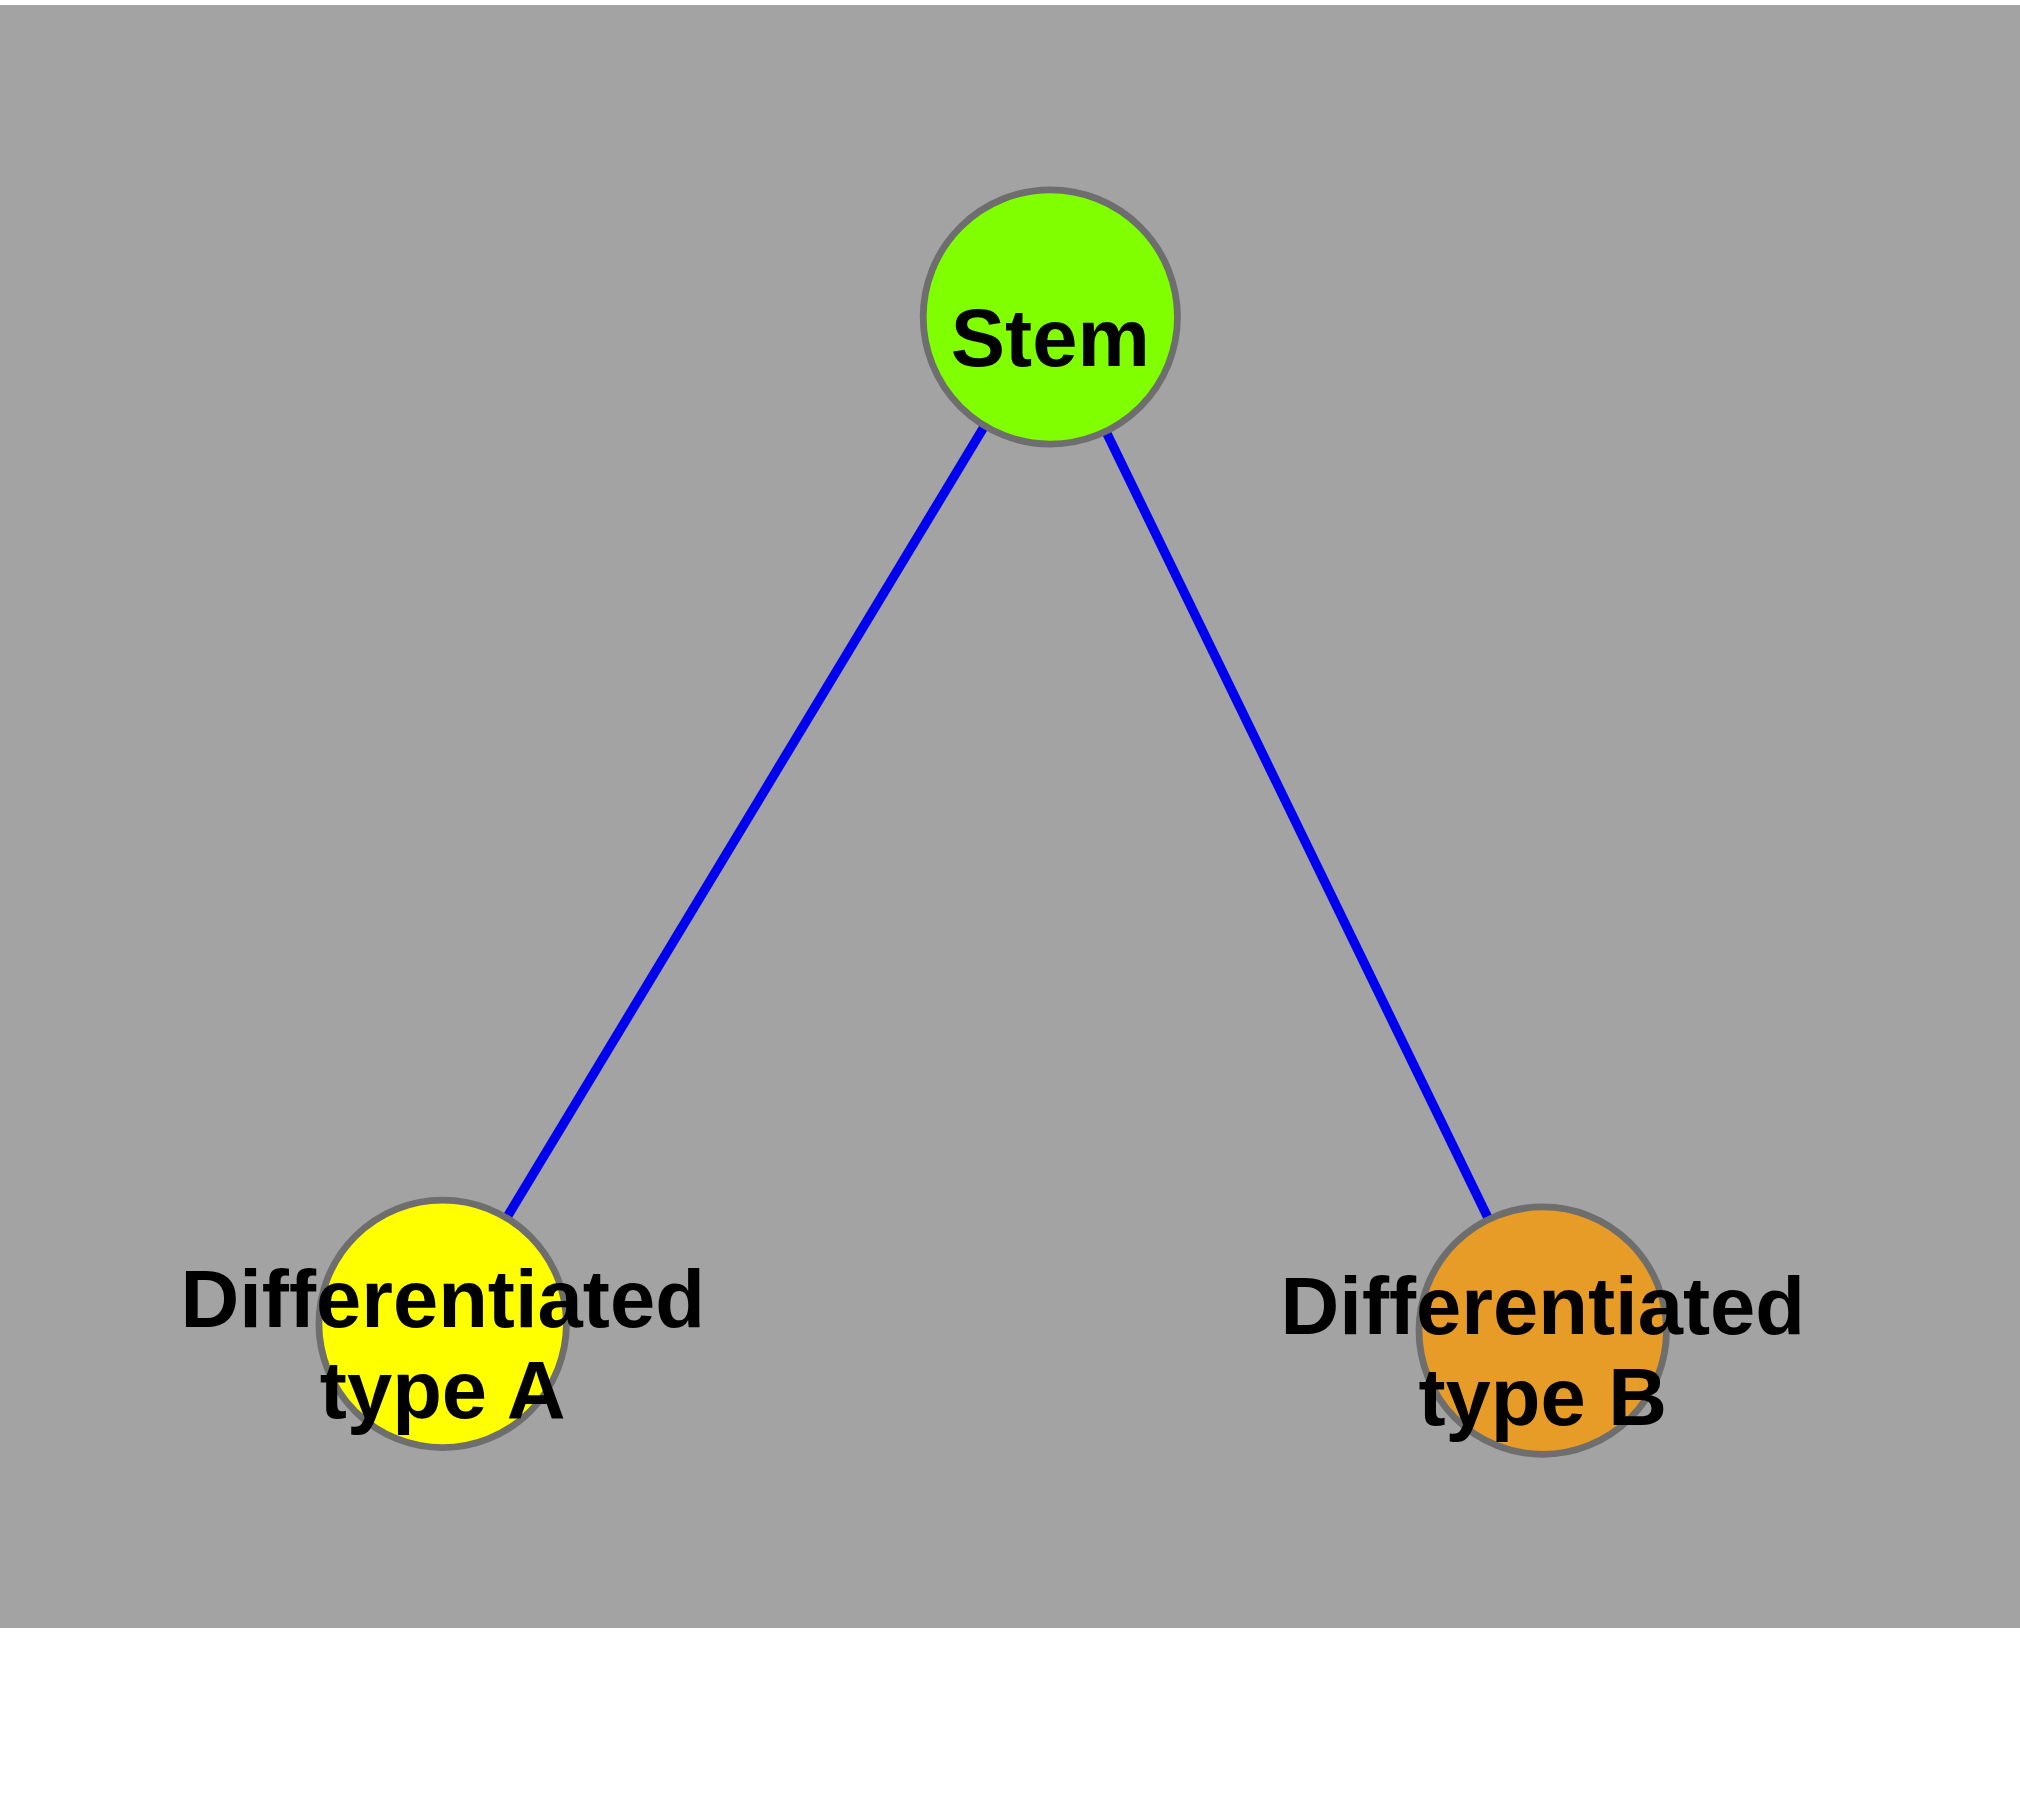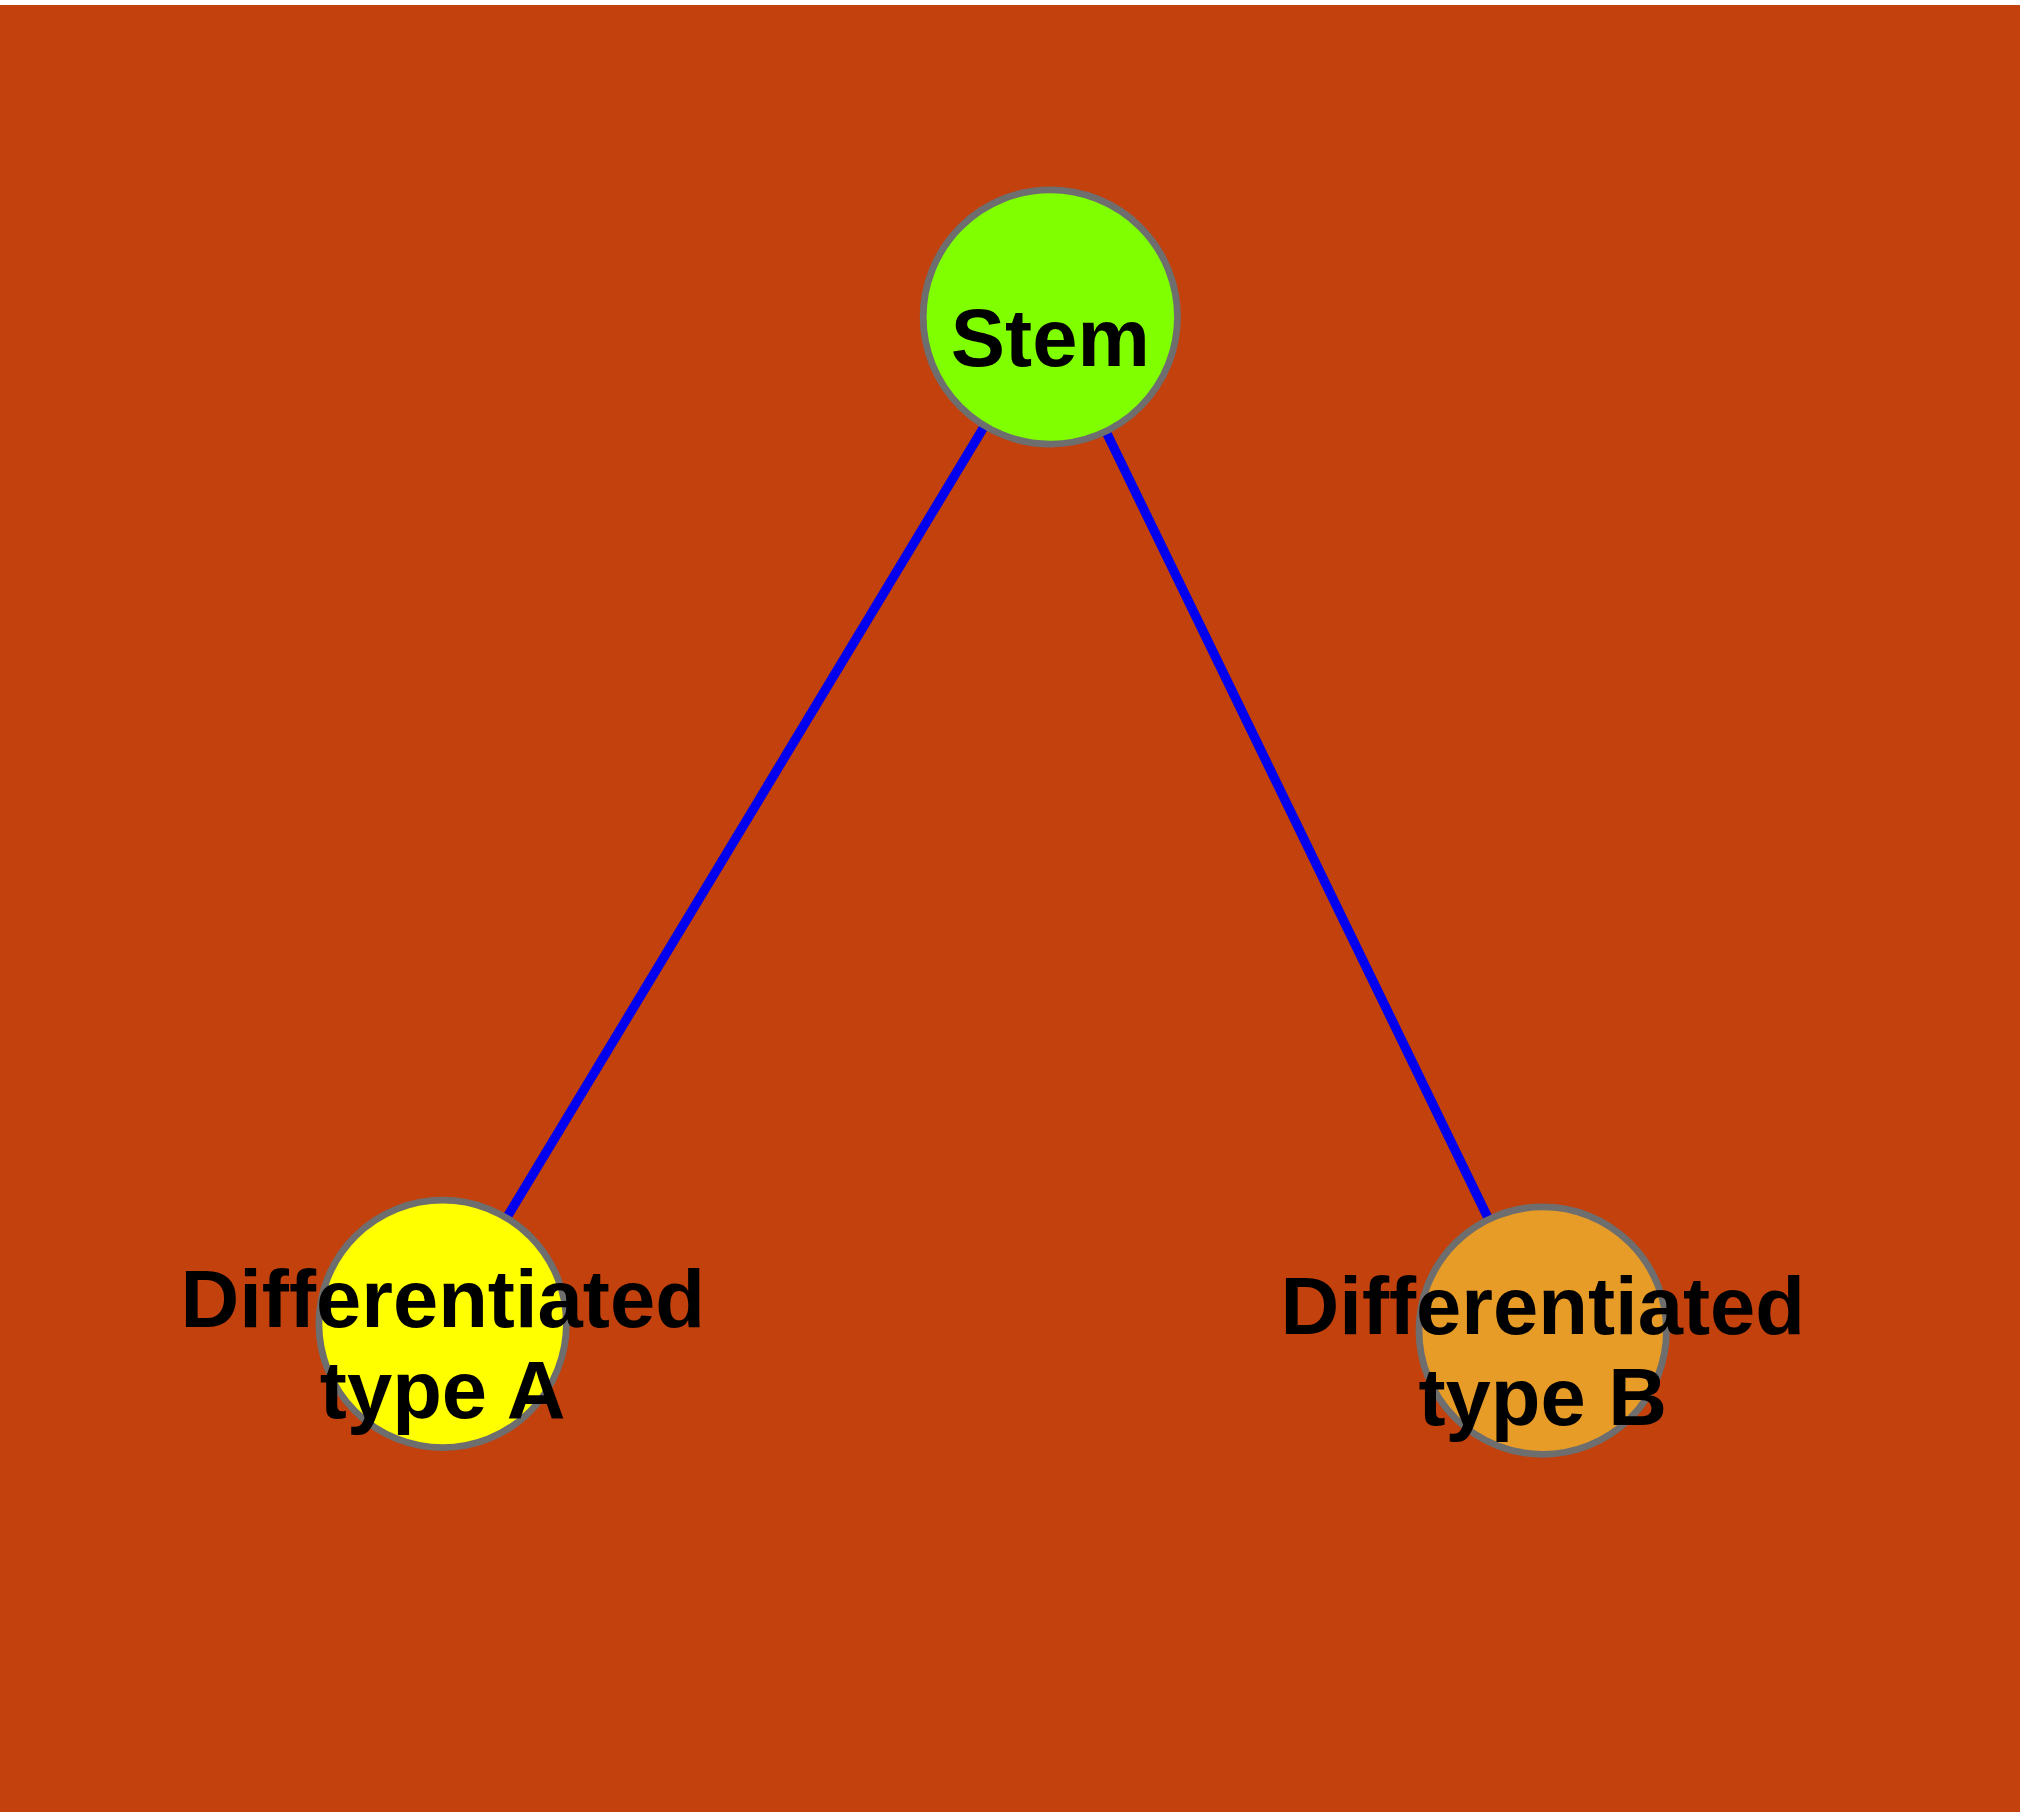--- a/index.html
+++ b/index.html
@@ -4,22 +4,22 @@
 <title>Cell Differentiation Graph</title>
 <style>
   html, body {
     margin: 0;
     padding: 0;
     background: #ffffff;
   }
   #canvas {
     position: relative;
     width: 2021px;
-    height: 1812px;
-    background: #c2410c;
+    height: 1628px;
+    background: #a3a3a3;
     overflow: hidden;
     font-family: "Liberation Sans", "DejaVu Sans", sans-serif;
   }
   #top-strip {
     position: absolute;
     left: 0;
     top: 0;
     width: 2021px;
     height: 5.1px;
     background: #ffffff;

